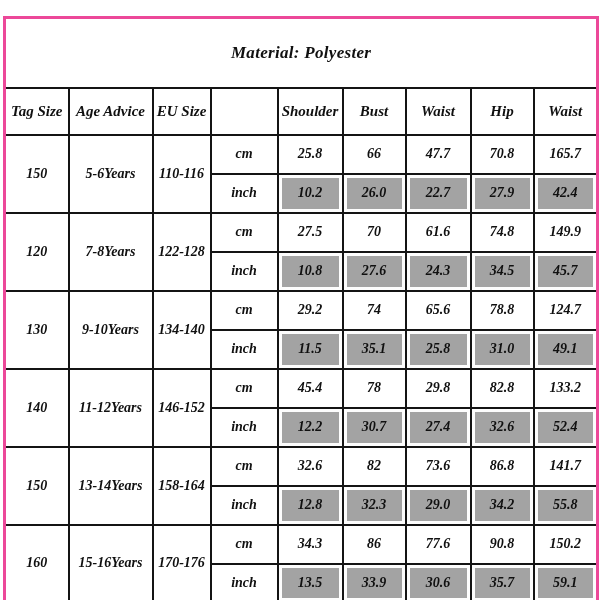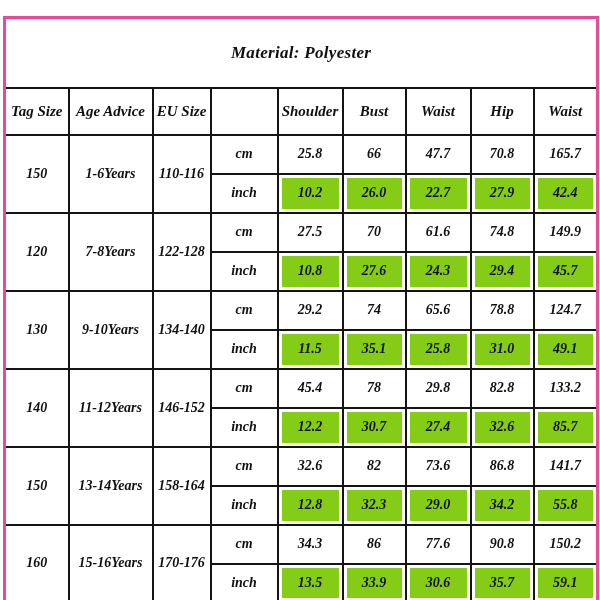--- a/index.html
+++ b/index.html
@@ -29,21 +29,21 @@
     overflow: hidden;
     white-space: nowrap;
   }
   tr.material-row { height: 70px; }
   tr.material-row td { font-size: 17px; letter-spacing: 0.3px; }
   tr.header-row { height: 47px; }
   tr.header-row th { font-size: 15px; }
   tr.sub-row { height: 39px; }
   td.unit-cell { font-size: 14px; }
   td.gray-cell {
-    background: #84cc16;
+    background: #a3a3a3;
     box-shadow: inset 0 0 0 3px #fdfdfd;
   }
 </style>
 </head>
 <body>
 
 <table class="size-table">
   <colgroup>
     <col style="width:64px">
       <col style="width:84px">
@@ -68,21 +68,21 @@
     <th></th>
     <th>Shoulder</th>
     <th>Bust</th>
     <th>Waist</th>
     <th>Hip</th>
     <th>Waist</th>
   </tr>
 
   <tr class="sub-row">
     <td rowspan="2">150</td>
-    <td rowspan="2">1-6Years</td>
+    <td rowspan="2">5-6Years</td>
     <td rowspan="2">110-116</td>
     <td class="unit-cell">cm</td>
     <td>25.8</td>
     <td>66</td>
     <td>47.7</td>
     <td>70.8</td>
     <td>165.7</td>
   </tr>
   <tr class="sub-row">
     <td class="unit-cell">inch</td>
@@ -102,21 +102,21 @@
     <td>70</td>
     <td>61.6</td>
     <td>74.8</td>
     <td>149.9</td>
   </tr>
   <tr class="sub-row">
     <td class="unit-cell">inch</td>
     <td class="gray-cell">10.8</td>
     <td class="gray-cell">27.6</td>
     <td class="gray-cell">24.3</td>
-    <td class="gray-cell">29.4</td>
+    <td class="gray-cell">34.5</td>
     <td class="gray-cell">45.7</td>
   </tr>
 
   <tr class="sub-row">
     <td rowspan="2">130</td>
     <td rowspan="2">9-10Years</td>
     <td rowspan="2">134-140</td>
     <td class="unit-cell">cm</td>
     <td>29.2</td>
     <td>74</td>
@@ -143,21 +143,21 @@
     <td>29.8</td>
     <td>82.8</td>
     <td>133.2</td>
   </tr>
   <tr class="sub-row">
     <td class="unit-cell">inch</td>
     <td class="gray-cell">12.2</td>
     <td class="gray-cell">30.7</td>
     <td class="gray-cell">27.4</td>
     <td class="gray-cell">32.6</td>
-    <td class="gray-cell">85.7</td>
+    <td class="gray-cell">52.4</td>
   </tr>
 
   <tr class="sub-row">
     <td rowspan="2">150</td>
     <td rowspan="2">13-14Years</td>
     <td rowspan="2">158-164</td>
     <td class="unit-cell">cm</td>
     <td>32.6</td>
     <td>82</td>
     <td>73.6</td>

